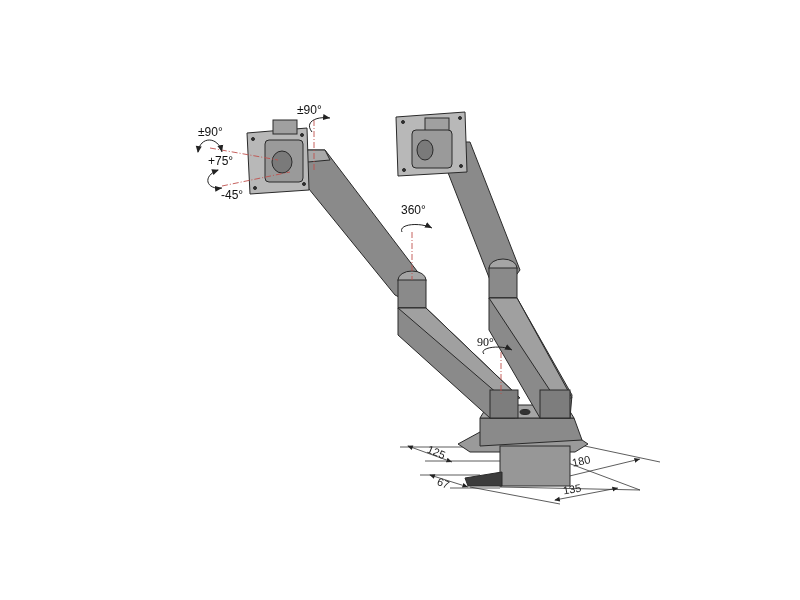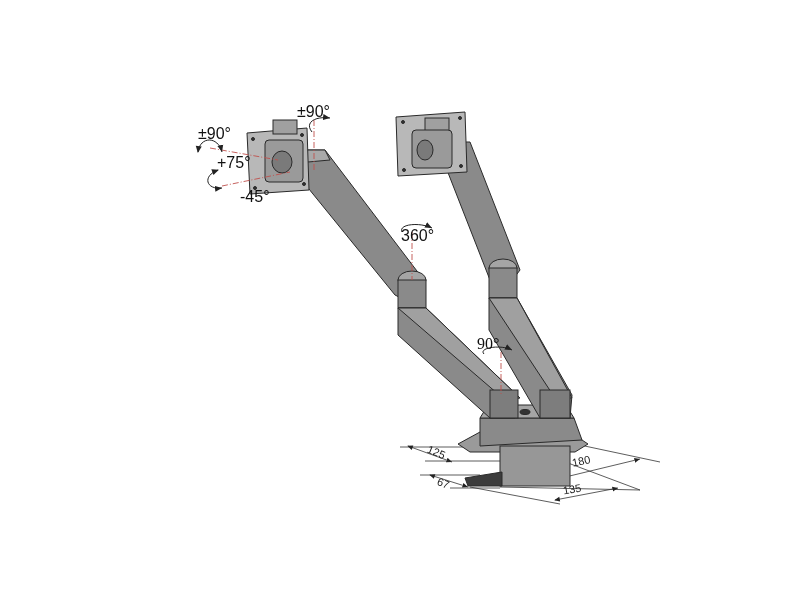--- a/index.html
+++ b/index.html
@@ -1,19 +1,19 @@
 <!DOCTYPE html>
 <html><head>
 <meta charset="utf-8">
 <style>
   html, body { margin: 0; padding: 0; background: #ffffff; }
   body { width: 800px; height: 600px; overflow: hidden; position: relative;
          font-family: "Liberation Sans", sans-serif; }
   #stage { position: absolute; left: 0; top: 0; width: 800px; height: 600px; }
-  .lbl { position: absolute; font-size: 16px; color: #111; line-height: 1;
+  .lbl { position: absolute; font-size: 12px; color: #111; line-height: 1;
          white-space: nowrap; }
   .dim { position: absolute; font-size: 11px; color: #222; line-height: 1; white-space: nowrap; }
 </style>
 </head>
 <body>
 
 <div id="stage">
 <svg width="800" height="600" viewBox="0 0 800 600" xmlns="http://www.w3.org/2000/svg">
   <defs>
     <marker id="arr" markerWidth="8" markerHeight="8" refX="7" refY="4" orient="auto">
@@ -105,23 +105,23 @@
     <path d="M218,170 C202,176 206,190 222,188" fill="none" marker-start="url(#arrS)" marker-end="url(#arr)"></path>
     <path d="M312,132 C304,122 316,116 330,118" fill="none" marker-end="url(#arr)"></path>
     <path d="M402,232 C398,224 420,222 432,228" fill="none" marker-end="url(#arr)"></path>
     <path d="M484,354 C478,348 500,344 512,350" fill="none" marker-end="url(#arr)"></path>
   </g>
 </svg>
 
   
   <span class="lbl" style="left:198px;top:126px;">±90°</span>
   <span class="lbl" style="left:297px;top:104px;">±90°</span>
-  <span class="lbl" style="left:217px;top:155px;text-align:right;">+75°</span>
-  <span class="lbl" style="left:221px;top:189px;margin-left:19px;">-45°</span>
-  <span class="lbl" style="left:401px;top:228px;">360°</span>
+  <span class="lbl" style="left:208px;top:155px;text-align:right;">+75°</span>
+  <span class="lbl" style="left:221px;top:189px;">-45°</span>
+  <span class="lbl" style="left:401px;top:204px;">360°</span>
   <span class="lbl" style="left:477px;top:336px;font-family:Liberation Serif, serif;">90°</span>
 
   
   <span class="dim" style="left:427px;top:447px;transform:rotate(22deg);">125</span>
   <span class="dim" style="left:437px;top:478px;transform:rotate(22deg);">67</span>
   <span class="dim" style="left:572px;top:456px;transform:rotate(-12deg);">180</span>
   <span class="dim" style="left:563px;top:484px;transform:rotate(-10deg);">135</span>
 </div>
 
 </body></html>

